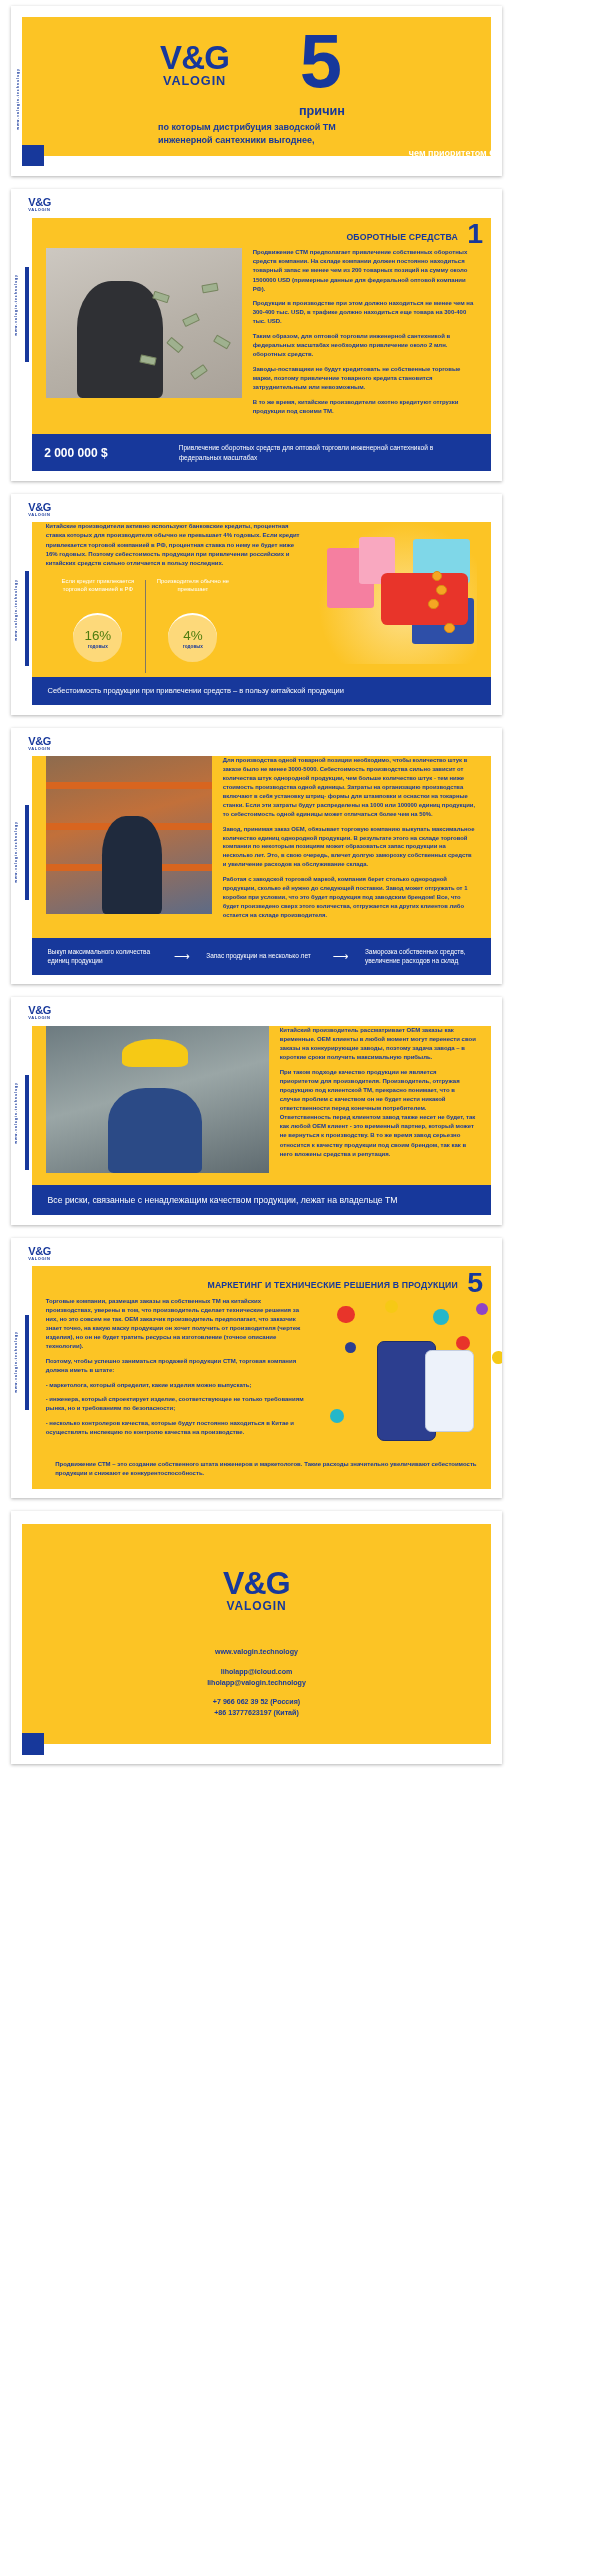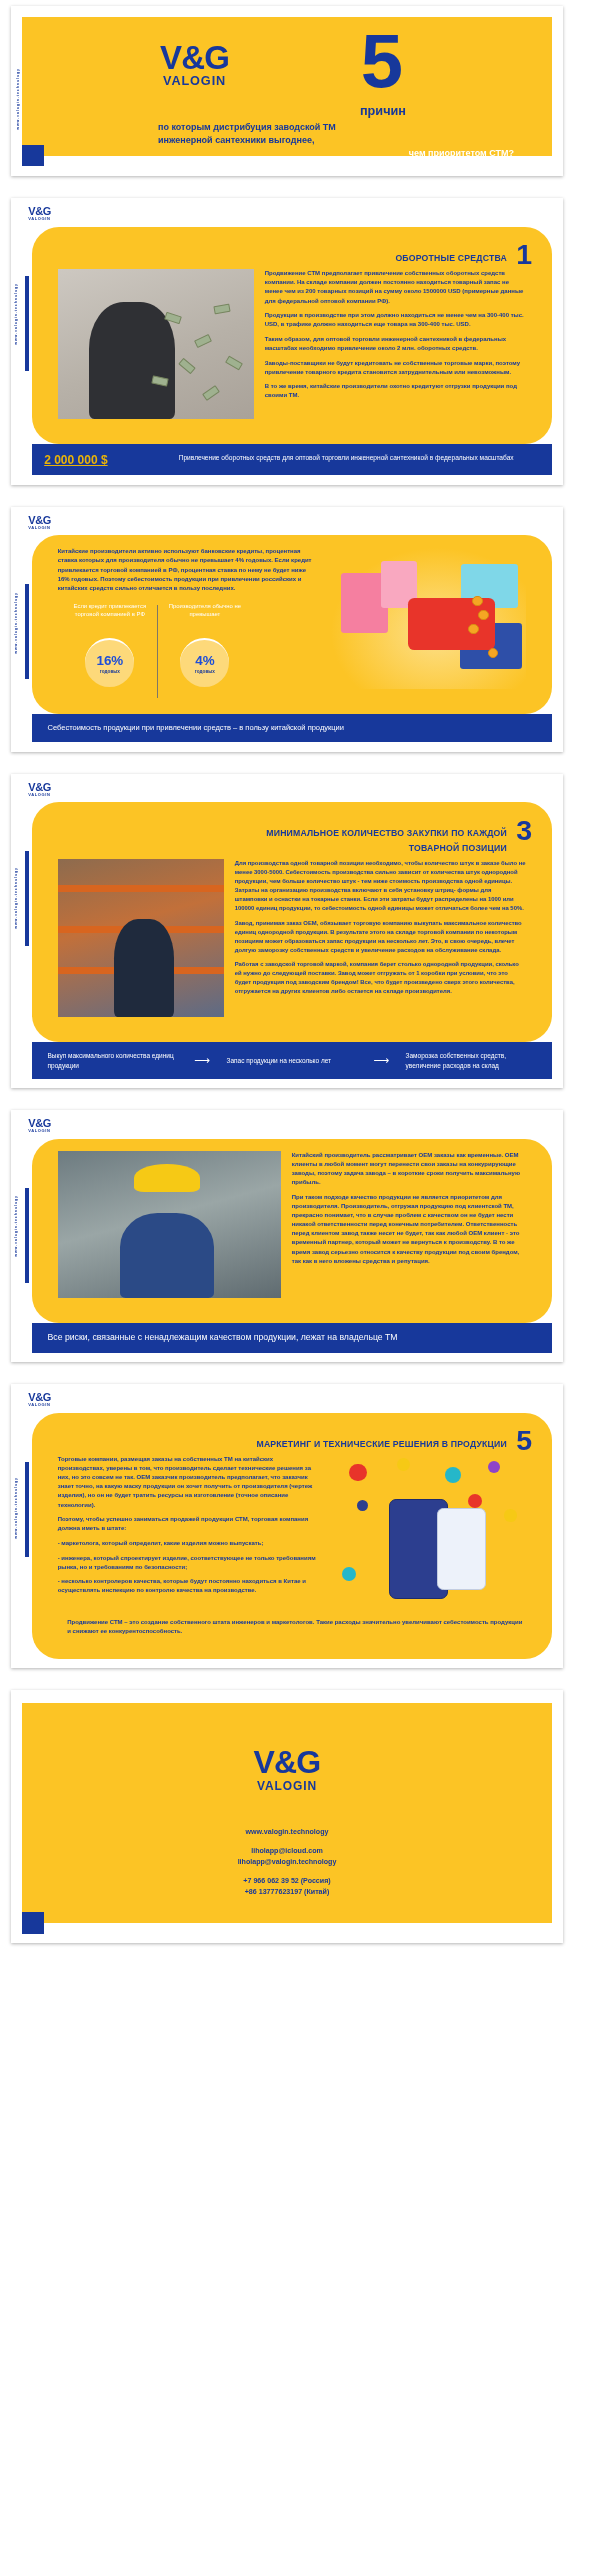--- a/index.html
+++ b/index.html
@@ -6,24 +6,24 @@
 
   body {
     width: 615px;
     background: #ffffff;
     font-family: "Liberation Sans", sans-serif;
     padding: 6.3px 11px 11px 11px;
   }
 
   .slide {
     position: relative;
-    width: 552px;
+    width: 491px;
     background: #ffffff;
     box-shadow: 0 0.8px 3.2px rgba(0,0,0,0.30);
-    margin-bottom: 22px;
+    margin-bottom: 13px;
     overflow: hidden;
   }
 
   
   .slide-title { height: 170px; padding: 11px 11px 0 11px; }
   .title-panel {
     position: relative;
     background: #FCC425;
     height: 139px;
     padding: 14.2px 24px 0 24px;
@@ -76,22 +76,21 @@
   .mini-logo {
     margin-left: 6.3px; line-height: 1; margin-bottom: 5.5px;
   }
   .mini-logo .ml-main { font-size: 11px; font-weight: 900; color: #17389B; letter-spacing: -0.4px; }
   .mini-logo .ml-sub { font-size: 4px; font-weight: 900; color: #17389B; letter-spacing: 0.6px; }
 
   .body-card {
     position: relative;
     background: #FCC425;
     margin-left: 9.5px;
-    padding: 12px;
-    border-radius: 27px;
+    padding: 0;
   }
   .left-blue-bar {
     position: absolute; left: -6.3px; top: 49px;
     width: 4px; height: 95px; background: #17389B;
   }
   .card-head {
     position: relative;
     padding: 11px 33px 4.7px 17.4px;
     text-align: right;
   }
@@ -149,43 +148,43 @@
     margin-left: 9.5px;
   }
   .banner.big { font-size: 8.7px; font-weight: 400; }
   .banner-row {
     display: flex; align-items: center; gap: 6.3px;
   }
   .banner-row .col { flex: 1 1 0; font-size: 6.5px; line-height: 1.5; }
   .arrow { flex: 0 0 36px; text-align:center; font-size: 11px; line-height: 1; }
 
   .money-tag {
-    background: #17389B; color: #eab308; font-size: 12px; font-weight: 900;
-    padding: 8.7px 12.7px; flex: 0 0 133px; display:flex; align-items:center;text-decoration:underline;
+    background: #17389B; color: #ffffff; font-size: 12px; font-weight: 900;
+    padding: 8.7px 12.7px; flex: 0 0 133px; display:flex; align-items:center;
   }
   .banner-flex { display:flex; margin-left:9.5px; }
   .banner-flex .rest {
     background:#17389B; color:#fff; flex:1 1 auto; padding: 8.7px 14.2px;
     font-size: 6.6px; line-height:1.5;
   }
 
   
   .rates { display: flex; gap: 0; padding: 3.2px 0 0 4.7px; }
   .rate-col { width: 95px; text-align: center; position: relative; padding: 0 4.7px; }
   .rate-col + .rate-col::before {
     content:""; position:absolute; left:0; top:3.2px; width:0.8px; height:93px; background:#17389B; opacity:.55;
   }
   .rate-cap { color: #ffffff; font-size: 5.9px; line-height: 1.5; min-height: 27px; }
   .rate-circle {
     width: 49px; height: 49px; border-radius: 50%;
     background: #FDD97A; margin: 9.5px auto 0;
     display:flex; flex-direction:column; align-items:center; justify-content:center;
     border-top: 2.4px solid #ffffff;
   }
-  .rate-circle .v { font-size: 13.4px; font-weight: 700; color: #1d4ed8; line-height:1; }
+  .rate-circle .v { font-size: 13.4px; font-weight: 400; color: #4d7c0f; line-height:1; }
   .rate-circle .u { font-size: 4.7px; font-weight:700; color: #17389B; margin-top:1.6px; }
 
   .iso-art {
     flex: 1 1 auto; min-height: 142px; position: relative;
     background: radial-gradient(ellipse at 55% 60%, #fde08c 0%, #FCC425 70%);
   }
   .iso-art .card1 { position:absolute; left:6%; top:18%; width:47px; height:60px; background:#F57FA0; border-radius:3.2px; }
   .iso-art .card2 { position:absolute; left:26%; top:10%; width:36px; height:47px; background:#F9A8C0; border-radius:3.2px; }
   .iso-art .lap   { position:absolute; right:4%; top:12%; width:57px; height:44px; background:#7FD7E8; border-radius:3.2px; }
   .iso-art .lap2  { position:absolute; right:2%; bottom:14%; width:62px; height:46px; background:#2E4FA8; border-radius:3.2px; }
@@ -333,24 +332,20 @@
 </div>
 
 <div class="slide slide-content">
   <div class="vert-url" style="left:3.2px; top:93px;">www.valogin.technology</div>
   <div class="mini-logo">
     <div class="ml-main">V&amp;G</div>
     <div class="ml-sub">VALOGIN</div>
   </div>
   <div class="body-card">
     <div class="left-blue-bar"></div>
-    <div class="card-head" style="padding-left:182px">
-      <span class="htxt">МИНИМАЛЬНОЕ КОЛИЧЕСТВО ЗАКУПКИ ПО КАЖДОЙ ТОВАРНОЙ ПОЗИЦИИ</span>
-      <span class="num-badge">3</span>
-    </div>
     <div class="card-body">
       <div class="photo wh">
         <div class="shelf" style="top:16%"></div>
         <div class="shelf" style="top:42%"></div>
         <div class="shelf" style="top:68%"></div>
         <div class="fig" style="left:34%;width:36%;height:62%;background:#1f2a3d"></div>
       </div>
       <div class="txt wide">
         <p>Для производства одной товарной позиции необходимо, чтобы количество штук в заказе было не менее 3000-5000. Себестоимость производства сильно зависит от количества штук однородной продукции, чем больше количество штук - тем ниже стоимость производства одной единицы. Затраты на организацию производства включают в себя установку штриц- формы для штамповки и оснастки на токарные станки. Если эти затраты будут распределены на 1000 или 100000 единиц продукции, то себестоимость одной единицы может отличаться более чем на 50%.</p>
         <p>Завод, принимая заказ ОЕМ, обязывает торговую компанию выкупать максимальное количество единиц однородной продукции. В результате этого на складе торговой компании по некоторым позициям может образоваться запас продукции на несколько лет. Это, в свою очередь, влечет долгую заморозку собственных средств и увеличение расходов на обслуживание склада.</p>

